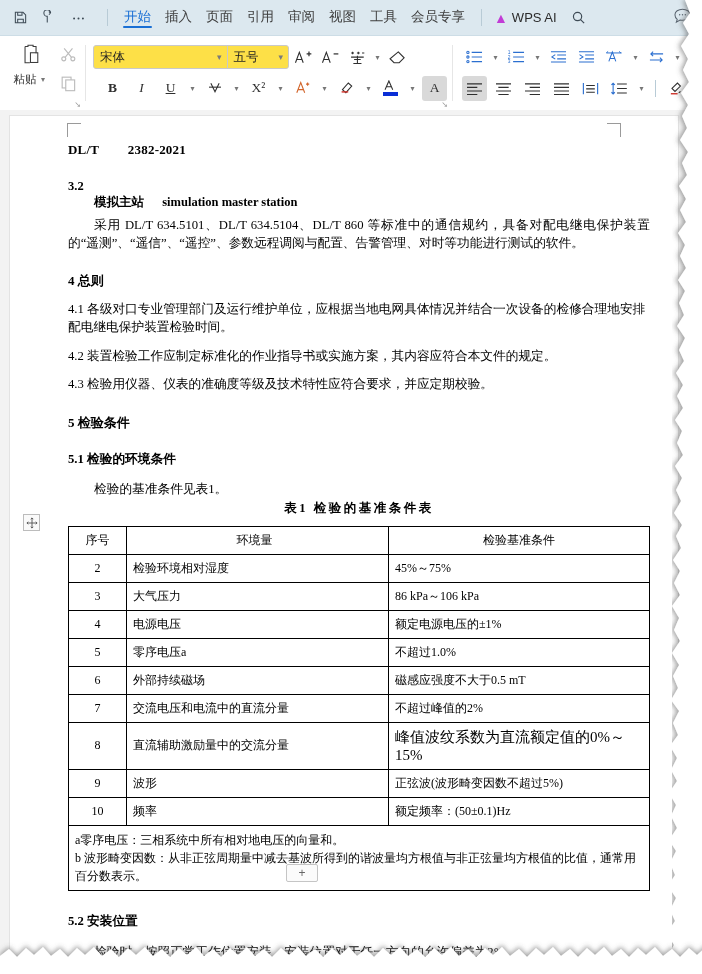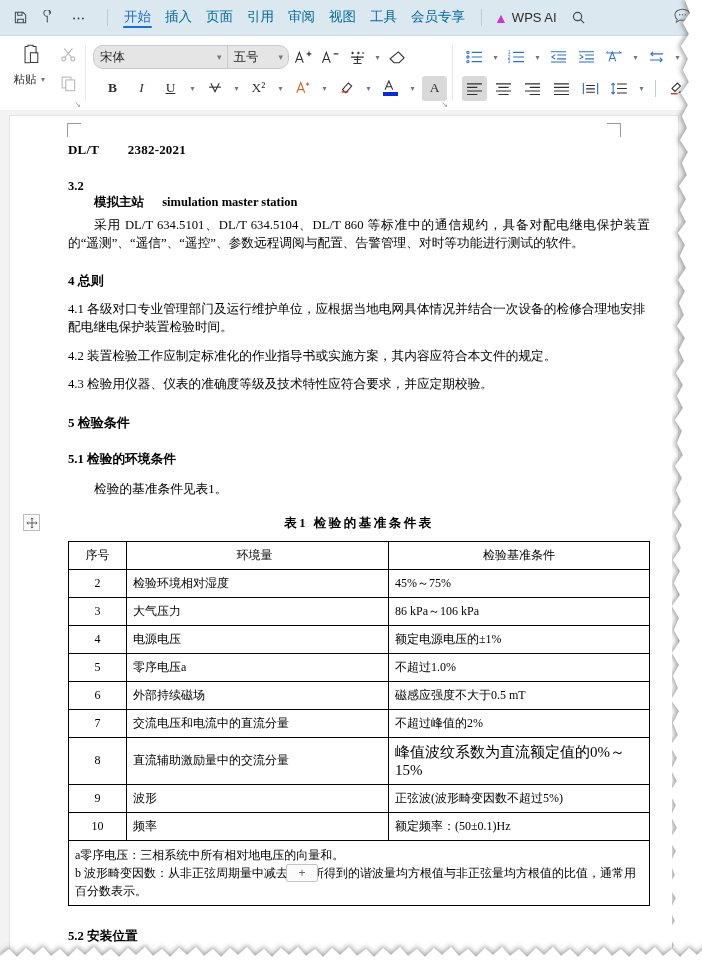--- a/index.html
+++ b/index.html
@@ -33,21 +33,21 @@
     display: flex; align-items: center; justify-content: center;
     color: #3d4a55;
   }
   .qa-ico svg { display: block; }
   .vsep { width: 1px; height: 17px; background: #b8cbd6; margin: 0 9px; }
 
   .tabs { display: flex; align-items: center; gap: 0px; }
   .tab {
     position: relative;
     font-size: 13.5px;
-    color: #0369a1;
+    color: #404040;
     padding: 3px 7px 5px 7px;
     white-space: nowrap;
     line-height: 1;
   }
   .tab.active { color: #1a6fd4; font-weight: normal; }
   .tab.active::after {
     content: "";
     position: absolute;
     left: 6px; right: 6px; bottom: 0px;
     height: 2px; background: #1a6fd4; border-radius: 1px;
@@ -92,22 +92,22 @@
   .paste-lbl { font-size: 11.5px; color: #333; margin-top: 2px; display: flex; align-items: center; gap: 1px; }
   .cut-col { display: flex; flex-direction: column; gap: 8px; padding-top: 7px; padding-left: 8px; }
   .cut-col .ico { color: #bcbcbc; }
 
   .rows { display: flex; flex-direction: column; justify-content: flex-start; gap: 3px; padding-top: 4px; }
   .row { display: flex; align-items: center; gap: 2px; height: 28px; }
 
   .fontbox {
     display: flex; align-items: center;
     height: 24px;
-    border: 1px solid #c9c9c9; border-radius: 10px;
-    background: #e5e5e5; overflow: hidden;
+    border: 1px solid #c9c9c9; border-radius: 3px;
+    background: #fde047; overflow: hidden;
   }
   .fontname {
     width: 118px; padding: 0 6px; font-size: 12.5px; color: #222;
     display: flex; align-items: center; height: 100%;
   }
   .fsizename {
     width: 46px; padding: 0 6px; font-size: 12.5px; color: #222;
     display: flex; align-items: center; height: 100%;
   }
   .fld-sep { width: 1px; height: 100%; background: #c9c9c9; }
@@ -158,21 +158,21 @@
   .sec-num { font-size: 12.5px; font-weight: bold; margin-top: 21px; }
   .term-line { font-size: 12.5px; font-weight: bold; padding-left: 26px; }
   .para { font-size: 12.7px; line-height: 1.42; margin-top: 5px; text-align: justify; }
   .para.indent { text-indent: 26px; }
   .h1 { font-size: 13px; font-weight: bold; margin-top: 20px; }
   .h2 { font-size: 12.7px; font-weight: bold; margin-top: 19px; }
   .numpara { font-size: 12.7px; line-height: 1.45; margin-top: 10px; }
 
   .tbl-caption {
     text-align: center; font-size: 12.5px; font-weight: bold;
-    margin-top: 17px; letter-spacing: 2.5px;
+    margin-top: 2px; letter-spacing: 2.5px;
   }
 
   table.std {
     width: 100%;
     border-collapse: collapse;
     margin-top: 9px;
     font-family: "Liberation Serif", "DejaVu Serif", serif;
   }
   table.std td, table.std th {
     border: 1px solid #000;

